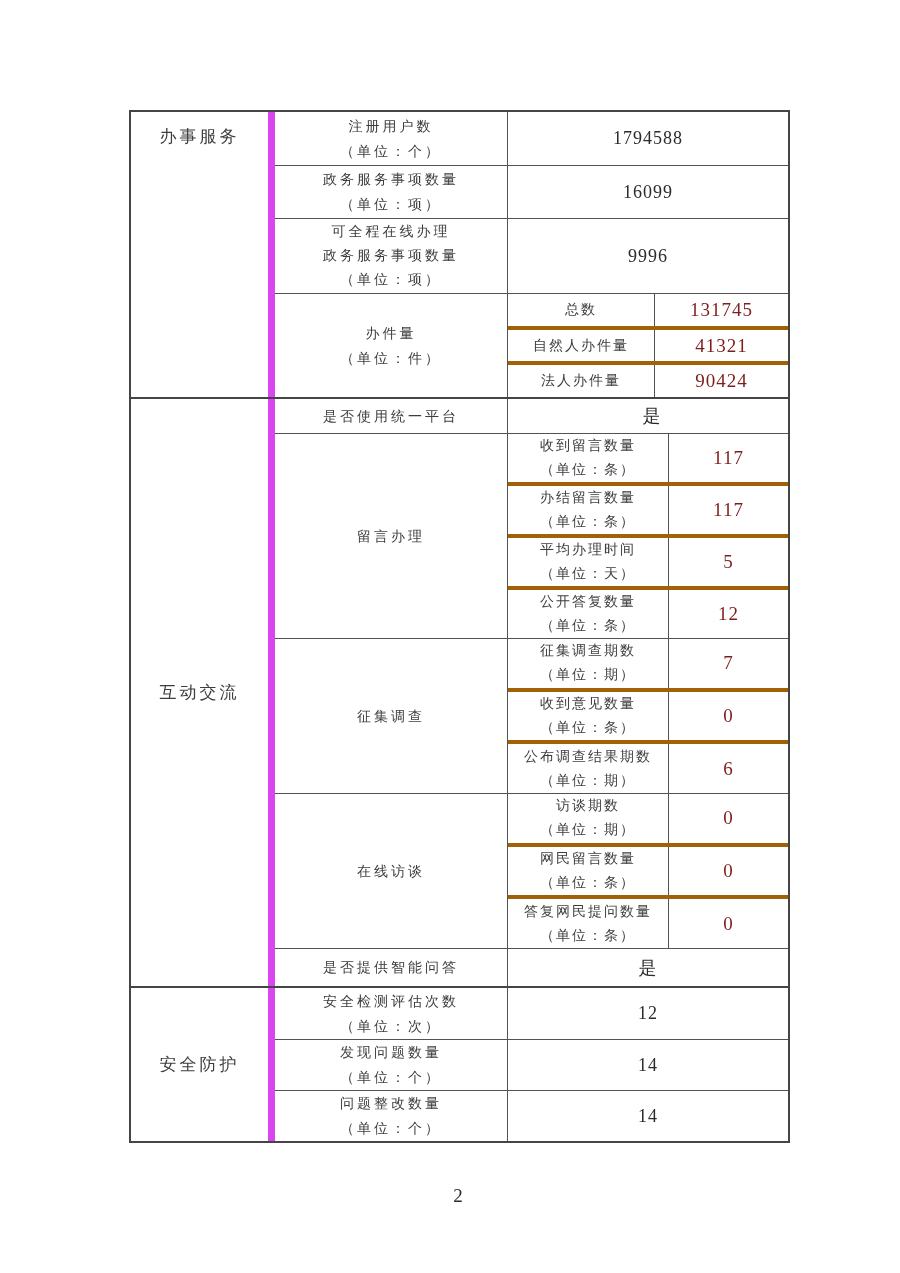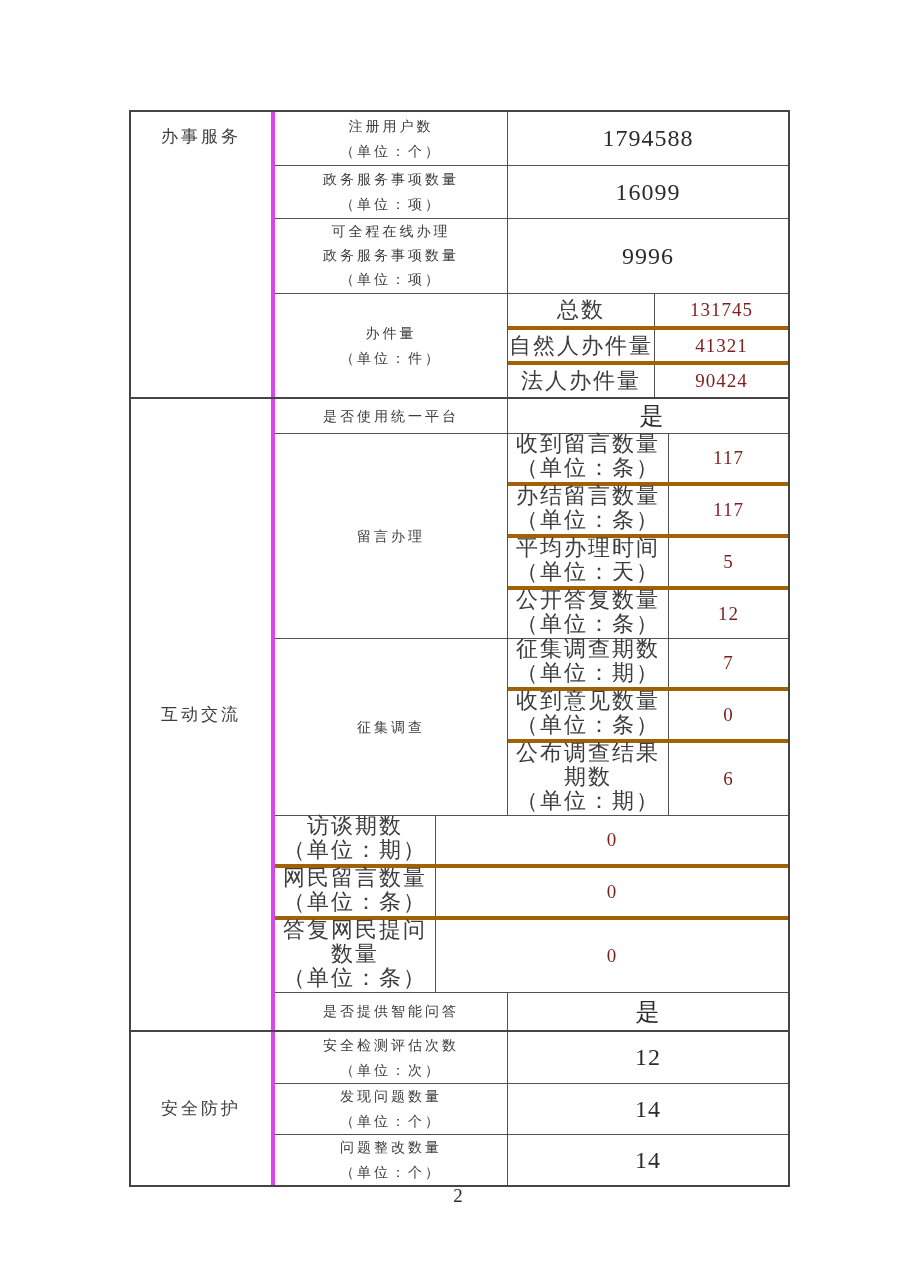--- a/index.html
+++ b/index.html
@@ -8,45 +8,45 @@
     position:relative; width:900px; height:1273px; background:#ffffff;
     font-family:"Liberation Serif","DejaVu Serif",serif; color:#3d3d3d; overflow:hidden;
   }
   .report-table {
     position:absolute; left:129px; top:110px; width:661px;
     border:2px solid #454545; background:#ffffff;
   }
   .tsection { display:flex; }
   .tsection + .tsection { border-top:2px solid #454545; }
   .group-cell {
-    flex:0 0 144px; border-right:4px solid #d946ef;
+    flex:0 0 144px; border-right:7px solid #d946ef;
     display:flex; justify-content:center; align-items:center;
     font-size:17px; letter-spacing:3px; text-align:center;
   }
   .group-cell.group-top { align-items:flex-start; padding-top:13px; }
   .rows { flex:1; display:flex; flex-direction:column; }
   .trow { display:flex; }
   .trow + .trow { border-top:1px solid #525252; }
   .label-cell {
     flex:0 0 233px; border-right:1px solid #525252;
     display:flex; flex-direction:column; justify-content:center; align-items:center;
     text-align:center; font-size:14px; line-height:25px; letter-spacing:3px;
   }
   .label-cell.lines3 { line-height:24px; }
   .value-cell {
     flex:1; display:flex; justify-content:center; align-items:center;
-    font-size:24px; color:#2b2b2b; letter-spacing:1px;
+    font-size:18px; color:#2b2b2b; letter-spacing:1px;
   }
   .subrows { flex:1; display:flex; flex-direction:column; }
   .subrow { flex:1; display:flex; }
   .subrow + .subrow { border-top:4px solid #a16207; }
   .sub-label {
     border-right:1px solid #525252;
     display:flex; flex-direction:column; justify-content:center; align-items:center;
-    text-align:center; font-size:22px; line-height:24px; letter-spacing:2px;
+    text-align:center; font-size:14px; line-height:24px; letter-spacing:2px;
   }
   .sa .sub-label { flex:0 0 147px; }
   .sb .sub-label { flex:0 0 161px;font-family:Liberation Mono, monospace; }
   .sub-value {
     flex:1; display:flex; justify-content:center; align-items:center;
     font-size:19px; color:#7f1d1d; letter-spacing:1px;
   }
   
   .h53  { min-height:53px; }
   .h75  { min-height:75px; }
@@ -200,20 +200,23 @@
               <div class="sub-label">
                 <div>公布调查结果期数</div>
                 <div>（单位：期）</div>
               </div>
               <div class="sub-value">6</div>
             </div>
           </div>
         </div>
 
         <div class="trow h155 sb">
+          <div class="label-cell">
+            <div>在线访谈</div>
+          </div>
           <div class="subrows">
             <div class="subrow">
               <div class="sub-label">
                 <div>访谈期数</div>
                 <div>（单位：期）</div>
               </div>
               <div class="sub-value">0</div>
             </div>
             <div class="subrow">
               <div class="sub-label">

